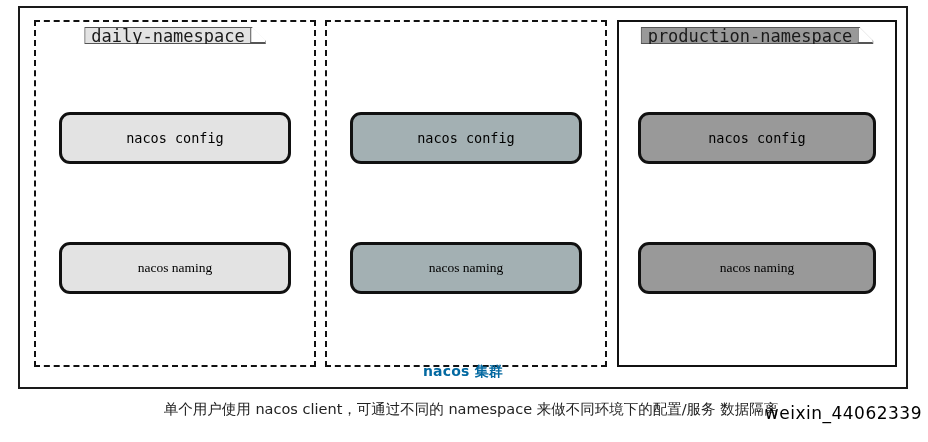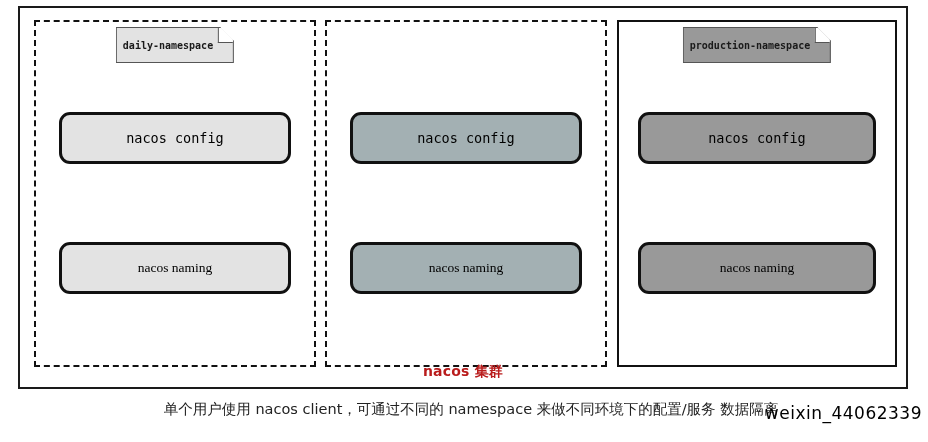--- a/index.html
+++ b/index.html
@@ -28,21 +28,21 @@
   }
 
   #cluster-label {
     position: absolute;
     left: 0;
     right: 0;
     bottom: 6px;
     text-align: center;
     font-size: 14px;
     font-weight: bold;
-    color: #b91c1c;
+    color: #0369a1;
     letter-spacing: 0.2px;
   }
 
   
   .namespace {
     position: absolute;
     top: 12px;
     height: 347px;
     box-sizing: border-box;
     background: #ffffff;
@@ -58,33 +58,32 @@
   #ns-daily      { left: 14px;  width: 282px; }
   #ns-beta       { left: 305px; width: 282px; }
   #ns-production { left: 597px; width: 280px; }
 
   
   .ns-tab {
     position: absolute;
     top: 5px;
     left: 50%;
     transform: translateX(-50%);
-    height: 36px;
+    height: 17px;
     box-sizing: border-box;
     border: 1px solid #555555;
     display: flex;
     align-items: center;
     padding: 0 4px 0 6px;
     font-family: "DejaVu Sans Mono", "Liberation Mono", monospace;
-    font-size: 10px;
+    font-size: 17px;
     color: #1a1a1a;
     white-space: nowrap;
     
     clip-path: polygon(0 0, calc(100% - 14px) 0, 100% 14px, 100% 100%, 0 100%);
-    font-weight: bold;
   }
   .ns-tab .fold {
     position: absolute;
     top: 0;
     right: 0;
     width: 14px;
     height: 14px;
     background: #ffffff;
     border-left: 1px solid #555555;
     border-bottom: 1px solid #555555;

